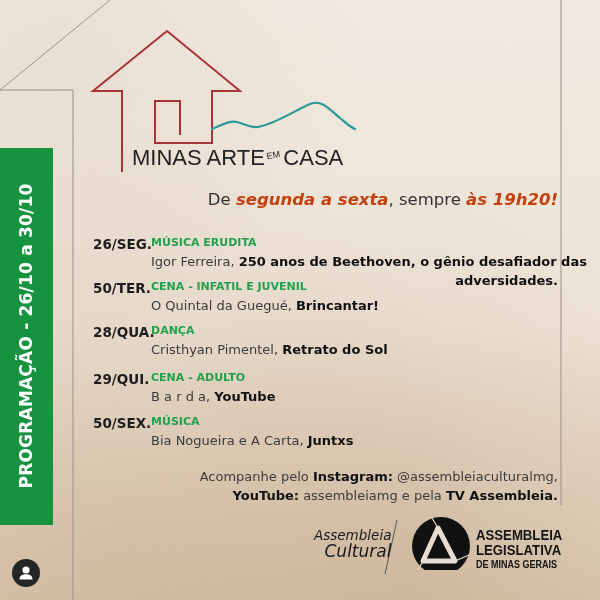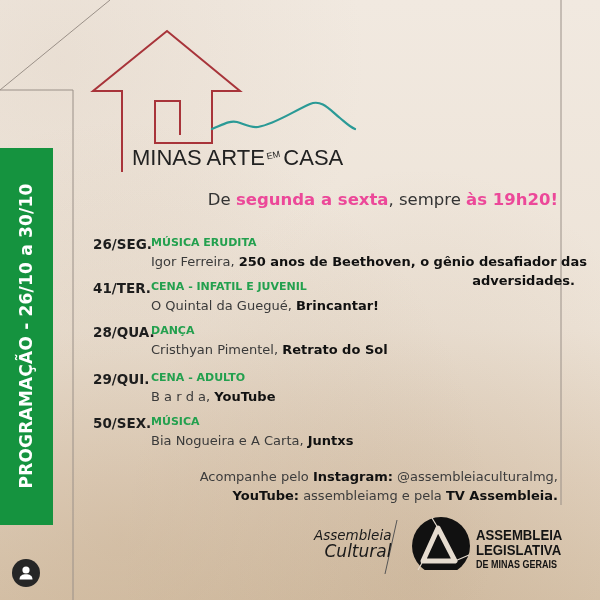--- a/index.html
+++ b/index.html
@@ -32,27 +32,27 @@
       font-family: "Liberation Sans", sans-serif;
     }
     .logo-title .em {
       display: inline-block; font-size: 9px; transform: rotate(-12deg) translateY(-7px);
       margin: 0 2px 0 3px;
     }
     .tagline {
       position: absolute; right: 42px; top: 190px;
       font-size: 16.5px; color: #333; white-space: nowrap;
     }
-    .green { color: #ec4899; font-weight: bold; }
+    .green { color: #c2410c; font-weight: bold; font-style: italic; }
     .row { position: absolute; left: 93px; white-space: nowrap; }
     .row .date { position: absolute; left: 0; top: 0; font-weight: bold; font-size: 13.5px; color: #1d1d1d; text-align: right; }
     .row .cat { position: absolute; left: 58px; top: 0; font-weight: bold; font-size: 11px; color: #23a04e; }
     .row .sub { position: absolute; left: 58px; top: 18px; font-size: 13px; color: #3a3a3a; }
     .row .sub b { color: #111; }
-    .wrap2 { position: absolute; right: 25px; top: 273px; font-size: 13px; font-weight: bold; color: #111; }
+    .wrap2 { position: absolute; right: 42px; top: 273px; font-size: 13px; font-weight: bold; color: #111; }
     .follow {
       position: absolute; right: 42px; top: 467px; text-align: right;
       font-size: 13px; color: #3c3c3c; line-height: 19px;
     }
     .follow b { color: #111; text-align: right; }
     .ac-logo {
       position: absolute; left: 314px; top: 527px; text-align: right;
       font-style: italic; color: #1a1a1a; font-family: "DejaVu Sans", sans-serif;
     }
     .ac-logo .l1 { font-size: 13.5px; display: block; }
@@ -111,21 +111,21 @@
 </div>
 
 <div class="row" style="top:236px;">
   <span class="date">26/SEG.</span>
   <span class="cat">MÚSICA ERUDITA</span>
   <span class="sub"><span>Igor Ferreira, </span><b>250 anos de Beethoven, o gênio desafiador das</b></span>
 </div>
 <div class="wrap2">adversidades.</div>
 
 <div class="row" style="top:280px;">
-  <span class="date">41/TER.</span>
+  <span class="date">50/TER.</span>
   <span class="cat">CENA - INFATIL E JUVENIL</span>
   <span class="sub"><span>O Quintal da Guegué, </span><b>Brincantar!</b></span>
 </div>
 
 <div class="row" style="top:324px;">
   <span class="date">28/QUA.</span>
   <span class="cat">DANÇA</span>
   <span class="sub"><span>Cristhyan Pimentel, </span><b>Retrato do Sol</b></span>
 </div>
 

